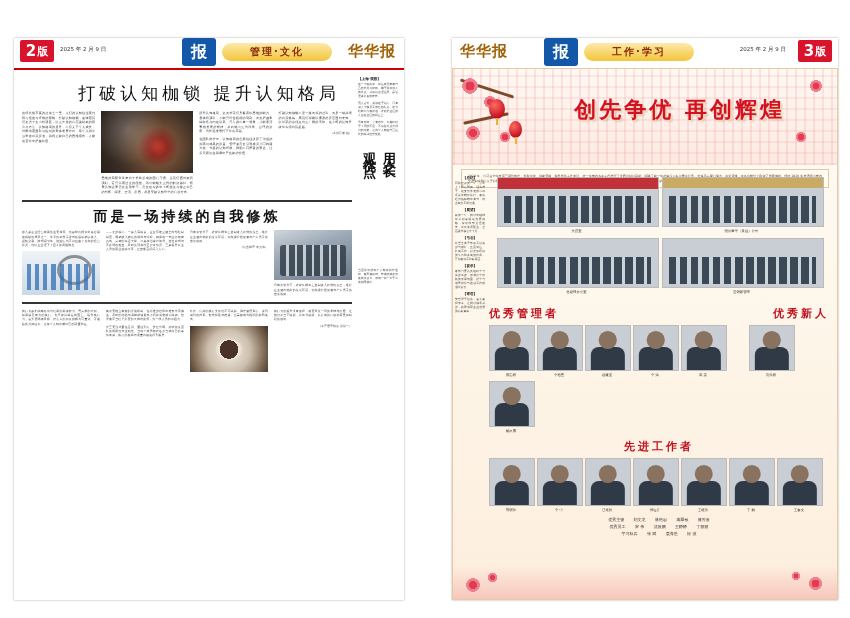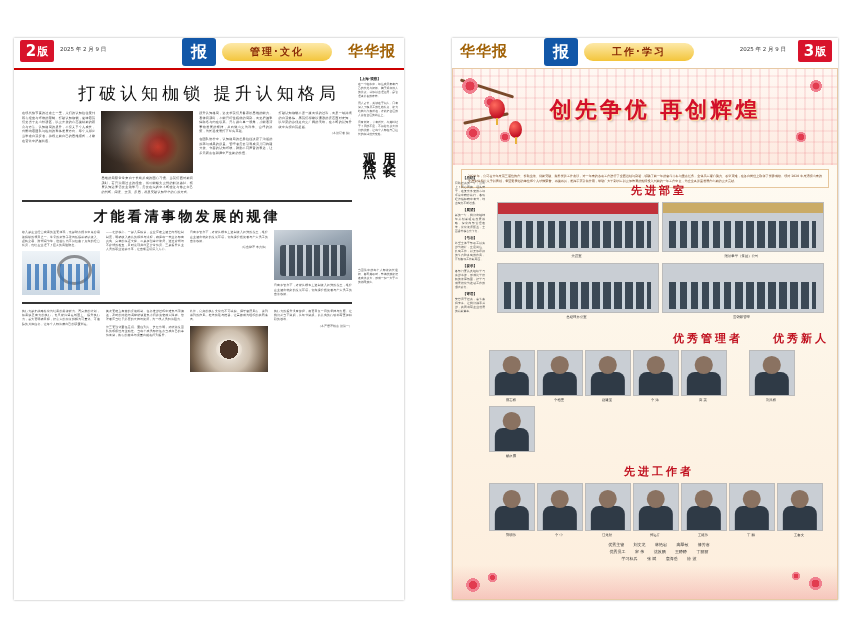--- a/index.html
+++ b/index.html
@@ -64,21 +64,21 @@
   
   .rp{position:absolute;left:0;top:30px;width:386px;height:532px;
       background:linear-gradient(180deg,#fffdf7 0%,#fdf4e6 60%,#fdeedd 100%);
       border:1px solid #e7c9a5;box-sizing:border-box;overflow:hidden;}
   .rp-banner{position:relative;height:96px;overflow:hidden;}
   .rp-banner .pattern{position:absolute;inset:0;
      background:
        repeating-linear-gradient(90deg,rgba(216,19,43,.09) 0 2px,transparent 2px 9px),
        repeating-linear-gradient(0deg,rgba(216,19,43,.07) 0 2px,transparent 2px 11px),
        linear-gradient(180deg,#fff8f3,#fdeae0);}
-  .rp-title{position:absolute;left:72px;top:26px;width:260px;text-align:center;
+  .rp-title{position:absolute;left:72px;top:26px;width:260px;text-align:right;
      font-size:22px;font-weight:bold;color:#d2102a;letter-spacing:3px;
      text-shadow:1px 1px 0 #ffd9a0,2px 2px 2px rgba(0,0,0,.15);}
   .blossom{position:absolute;background:radial-gradient(circle at 50% 50%,#e23b4f 0 35%,#f07f8e 36% 60%,transparent 61%);}
   .lantern{position:absolute;width:16px;height:20px;border-radius:50%;
      background:radial-gradient(circle at 35% 30%,#ff6b5e,#c41224 70%);}
   .lantern:after{content:"";position:absolute;left:50%;bottom:-6px;width:2px;height:7px;background:#e8b33a;transform:translateX(-50%);}
   .branch{position:absolute;background:#7a4a2b;border-radius:2px;}
 
   .rp-intro{margin:4px 8px 0;font-size:3.1px;line-height:4.6px;color:#6a3a18;text-align:justify;
      border:1px solid #e6c79e;background:rgba(255,252,245,.8);padding:4px 6px;word-break:break-all;}
@@ -146,21 +146,21 @@
           <div class="col">
             <div class="txt">打破认知枷锁不是一蹴而就的过程，而是一场持续的自我修炼。愿我们都能以谦逊的姿态面对未知，以坚定的步伐走向更广阔的天地，在不断的认知升级中实现自我超越。</div>
             <div class="cap">（本报记者 摄）</div>
           </div>
         </div>
       </div>
 
       <div class="dsep" style="width:330px;"></div>
 
       <div>
-        <div class="headline2" style="width:330px;">才能看清事物发展的规律</div>
+        <div class="headline2" style="width:330px;">而是一场持续的自我修炼</div>
         <div class="cols" style="width:330px;">
           <div class="col">
             <div class="txt small">收入是企业经营成果的重要体现，也是财务报表中最容易被操纵的项目之一。常见的舞弊手段包括提前确认收入、虚构交易、跨期调节等，这些行为不仅扭曲了真实的经营状况，也给企业埋下了巨大的风险隐患。</div>
             <div class="photo ph-chart" style="width:100%;height:44px;margin-top:4px;"></div>
           </div>
           <div class="col">
             <div class="txt small">——走进核心。一是入库核算，企业应建立健全内部控制制度，明确收入确认的标准与流程，确保每一笔业务都有真实、完整的凭证支撑。二是加强审计监督，通过定期与不定期的检查，及时发现并纠正异常情况。三是提升从业人员的职业道德水平，让合规意识深入人心。</div>
           </div>
           <div class="col">
             <div class="txt small">只有多管齐下，才能从根本上遏制收入舞弊的发生，维护企业健康稳定的发展环境，切实保护投资者与广大员工的合法权益。</div>
@@ -255,42 +255,41 @@
         <div class="strip-head">【号召】</div>
         <div class="strip-txt">希望全体干部职工以先进为榜样，立足岗位、扎实工作，以更加昂扬的斗志和务实的作风，开创各项工作新局面。</div>
         <div class="strip-head">【要求】</div>
         <div class="strip-txt">各部门要认真组织学习先进事迹，形成比学赶超的浓厚氛围，把学习成果转化为推动工作的强大动力。</div>
         <div class="strip-head">【寄语】</div>
         <div class="strip-txt">荣誉属于过去，奋斗赢得未来。让我们携手并进，共同书写企业发展的崭新篇章。</div>
       </div>
 
       <div style="position:absolute;left:36px;top:108px;width:340px;">
 
-        <div class="sec-title">先进部室</div>
         <div class="grid">
           <div class="pcard" style="width:160px;">
             <div class="img grp red" style="height:48px;"></div>
             <div class="lbl">先进室</div>
           </div>
           <div class="pcard" style="width:160px;">
             <div class="img grp gold" style="height:48px;"></div>
             <div class="lbl">潍坊聿华（集团）公司</div>
           </div>
           <div class="pcard" style="width:160px;">
             <div class="img grp" style="height:48px;"></div>
             <div class="lbl">总经理办公室</div>
           </div>
           <div class="pcard" style="width:160px;">
             <div class="img grp" style="height:48px;"></div>
             <div class="lbl">营销部管理</div>
           </div>
         </div>
 
         <div style="display:flex;margin-top:6px;">
-          <div style="flex:1;text-align:right;" class="sec-title">优秀管理者</div>
+          <div style="flex:1;text-align:left;" class="sec-title">优秀管理者</div>
           <div style="width:86px;text-align:right;" class="sec-title">优秀新人</div>
         </div>
         <div class="grid" style="justify-content:flex-start;gap:4px;">
           <div class="pcard" style="width:44px;">
             <div class="img portrait" style="height:44px;"></div>
             <div class="lbl">蔡志栋</div>
           </div>
           <div class="pcard" style="width:44px;">
             <div class="img portrait" style="height:44px;"></div>
             <div class="lbl">李相星</div>

